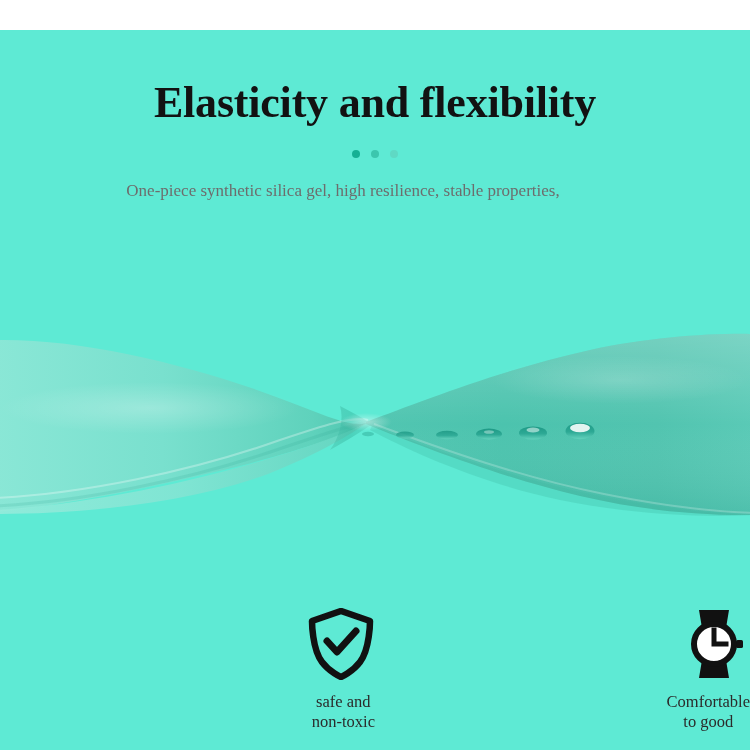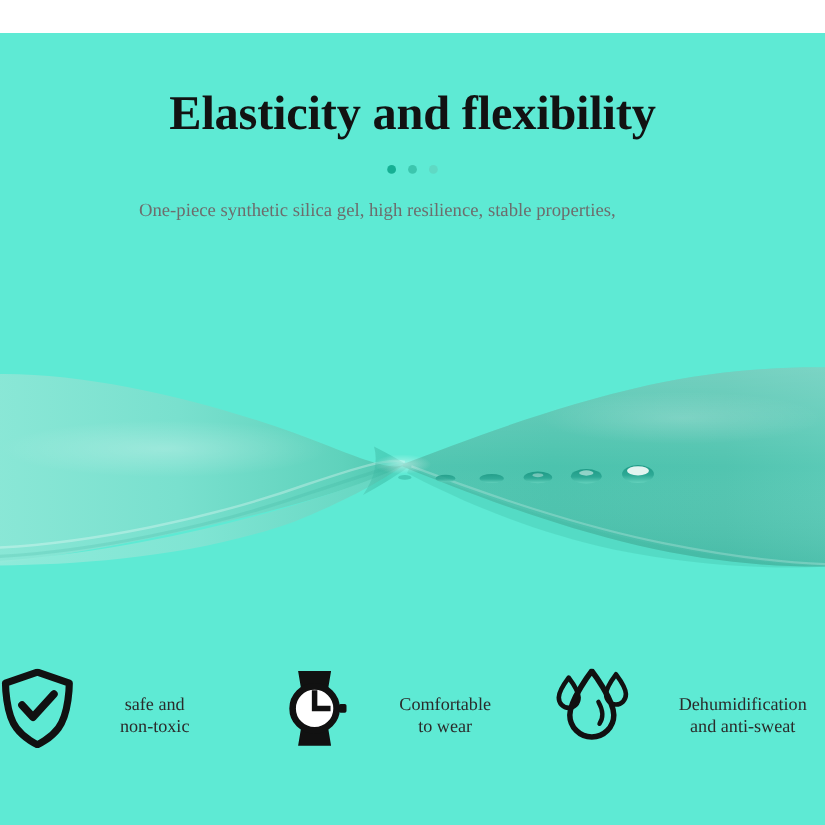--- a/index.html
+++ b/index.html
@@ -76,23 +76,22 @@
   #features {
     position: absolute;
     left: 0;
     top: 578px;
     width: 750px;
     display: flex;
   }
   .feature {
     flex: 1 1 0;
     display: flex;
-    flex-direction: row;
-    align-items: center;
-    gap: 41px;
+    flex-direction: column;
+    align-items: flex-end;
   }
   .feature .glyph {
     height: 72px;
     display: flex;
     align-items: center;
     justify-content: center;
   }
   .feature .caption {
     margin-top: 12px;
     text-align: center;
@@ -256,40 +255,19 @@
 
           <rect x="58" y="32" width="7" height="8" rx="1.6" fill="#111111"></rect>
 
           <circle cx="36" cy="36" r="20" fill="#ffffff" stroke="#111111" stroke-width="6"></circle>
 
           <path d="M36 22 L36 36 L48 36" fill="none" stroke="#111111" stroke-width="5" stroke-linecap="square" stroke-linejoin="miter"></path>
         </svg>
       </div>
       <div class="caption">
         <span>Comfortable</span>
-        <span>to wear</span>
+        <span>to good</span>
       </div>
     </div>
 
-    <div class="feature">
-      <div class="glyph">
-        <svg width="76" height="72" viewBox="0 0 76 72" xmlns="http://www.w3.org/2000/svg">
-
-          <path d="M17 8 C17 8, 26 20, 26 26 C26 31.5, 22 35.5, 17 35.5
-                   C12 35.5, 8 31.5, 8 26 C8 20, 17 8, 17 8 Z" fill="none" stroke="#111111" stroke-width="4.2" stroke-linejoin="round"></path>
-
-          <path d="M60 5 C60 5, 69 17, 69 23 C69 28.5, 65 32.5, 60 32.5
-                   C55 32.5, 51 28.5, 51 23 C51 17, 60 5, 60 5 Z" fill="none" stroke="#111111" stroke-width="4.2" stroke-linejoin="round"></path>
-
-          <path d="M38 2 C38 2, 58 28, 58 42 C58 53, 49 62, 38 62
-                   C27 62, 18 53, 18 42 C18 28, 38 2, 38 2 Z" fill="none" stroke="#111111" stroke-width="5" stroke-linejoin="round"></path>
-
-          <path d="M44 30 C48 37, 49 44, 45 50" fill="none" stroke="#111111" stroke-width="4" stroke-linecap="round"></path>
-        </svg>
-      </div>
-      <div class="caption">
-        <span>Dehumidification</span>
-        <span>and anti-sweat</span>
-      </div>
-    </div>
 
   </div>
 </div>
 
 </body></html>

